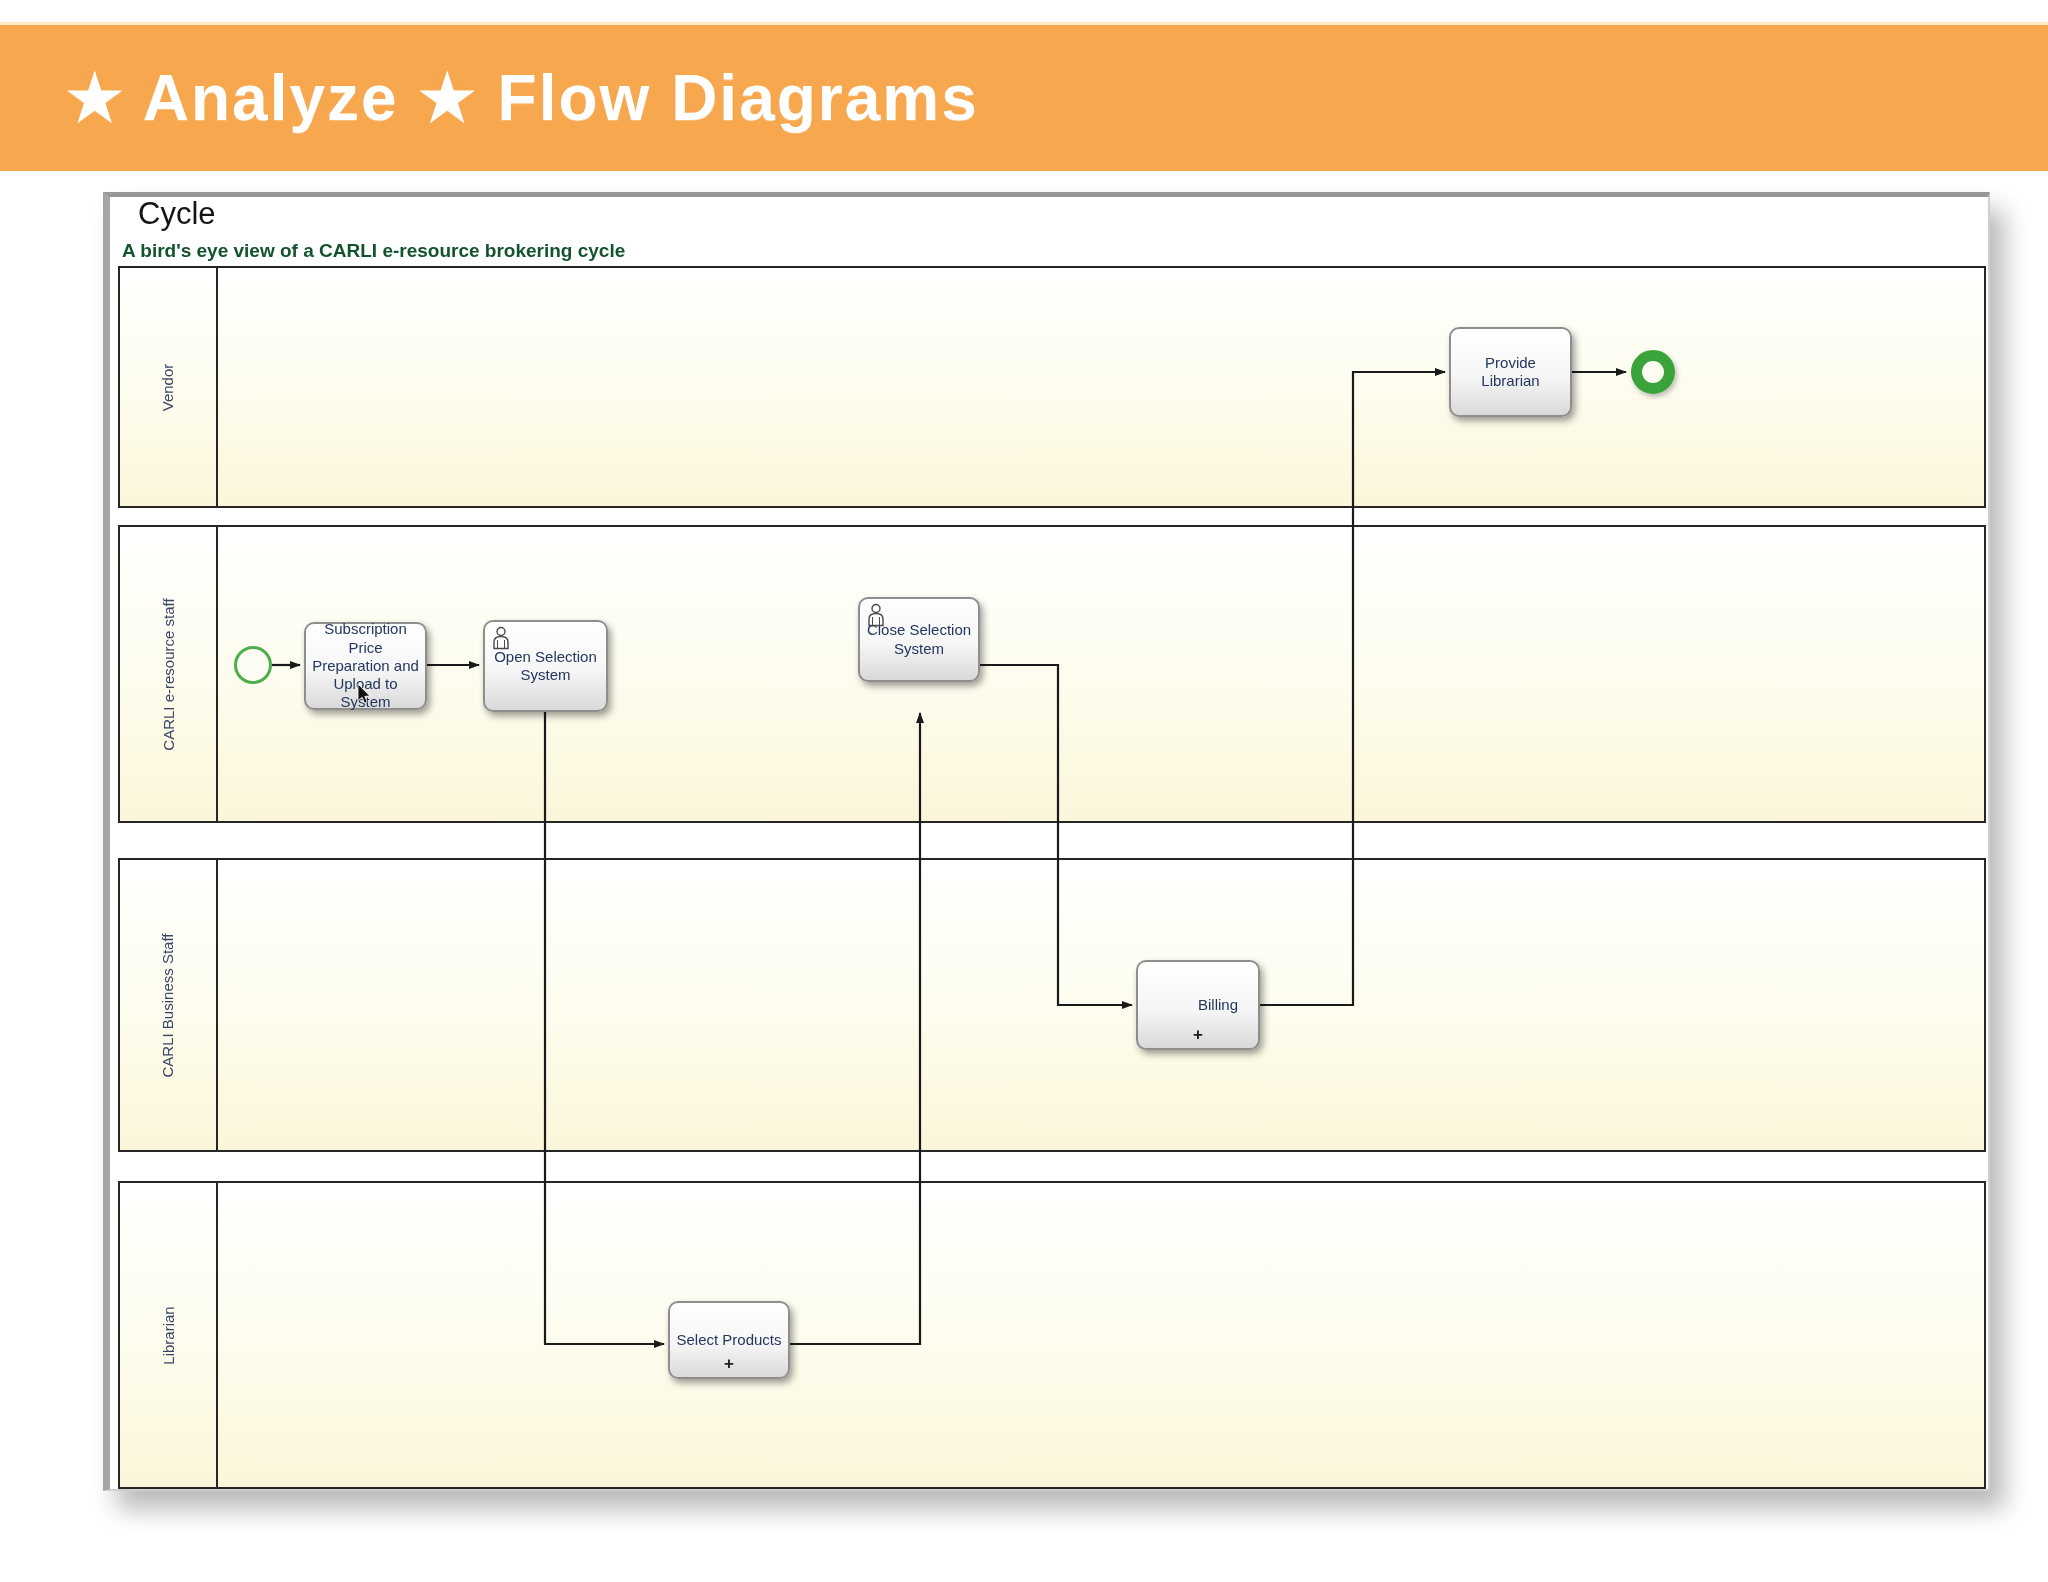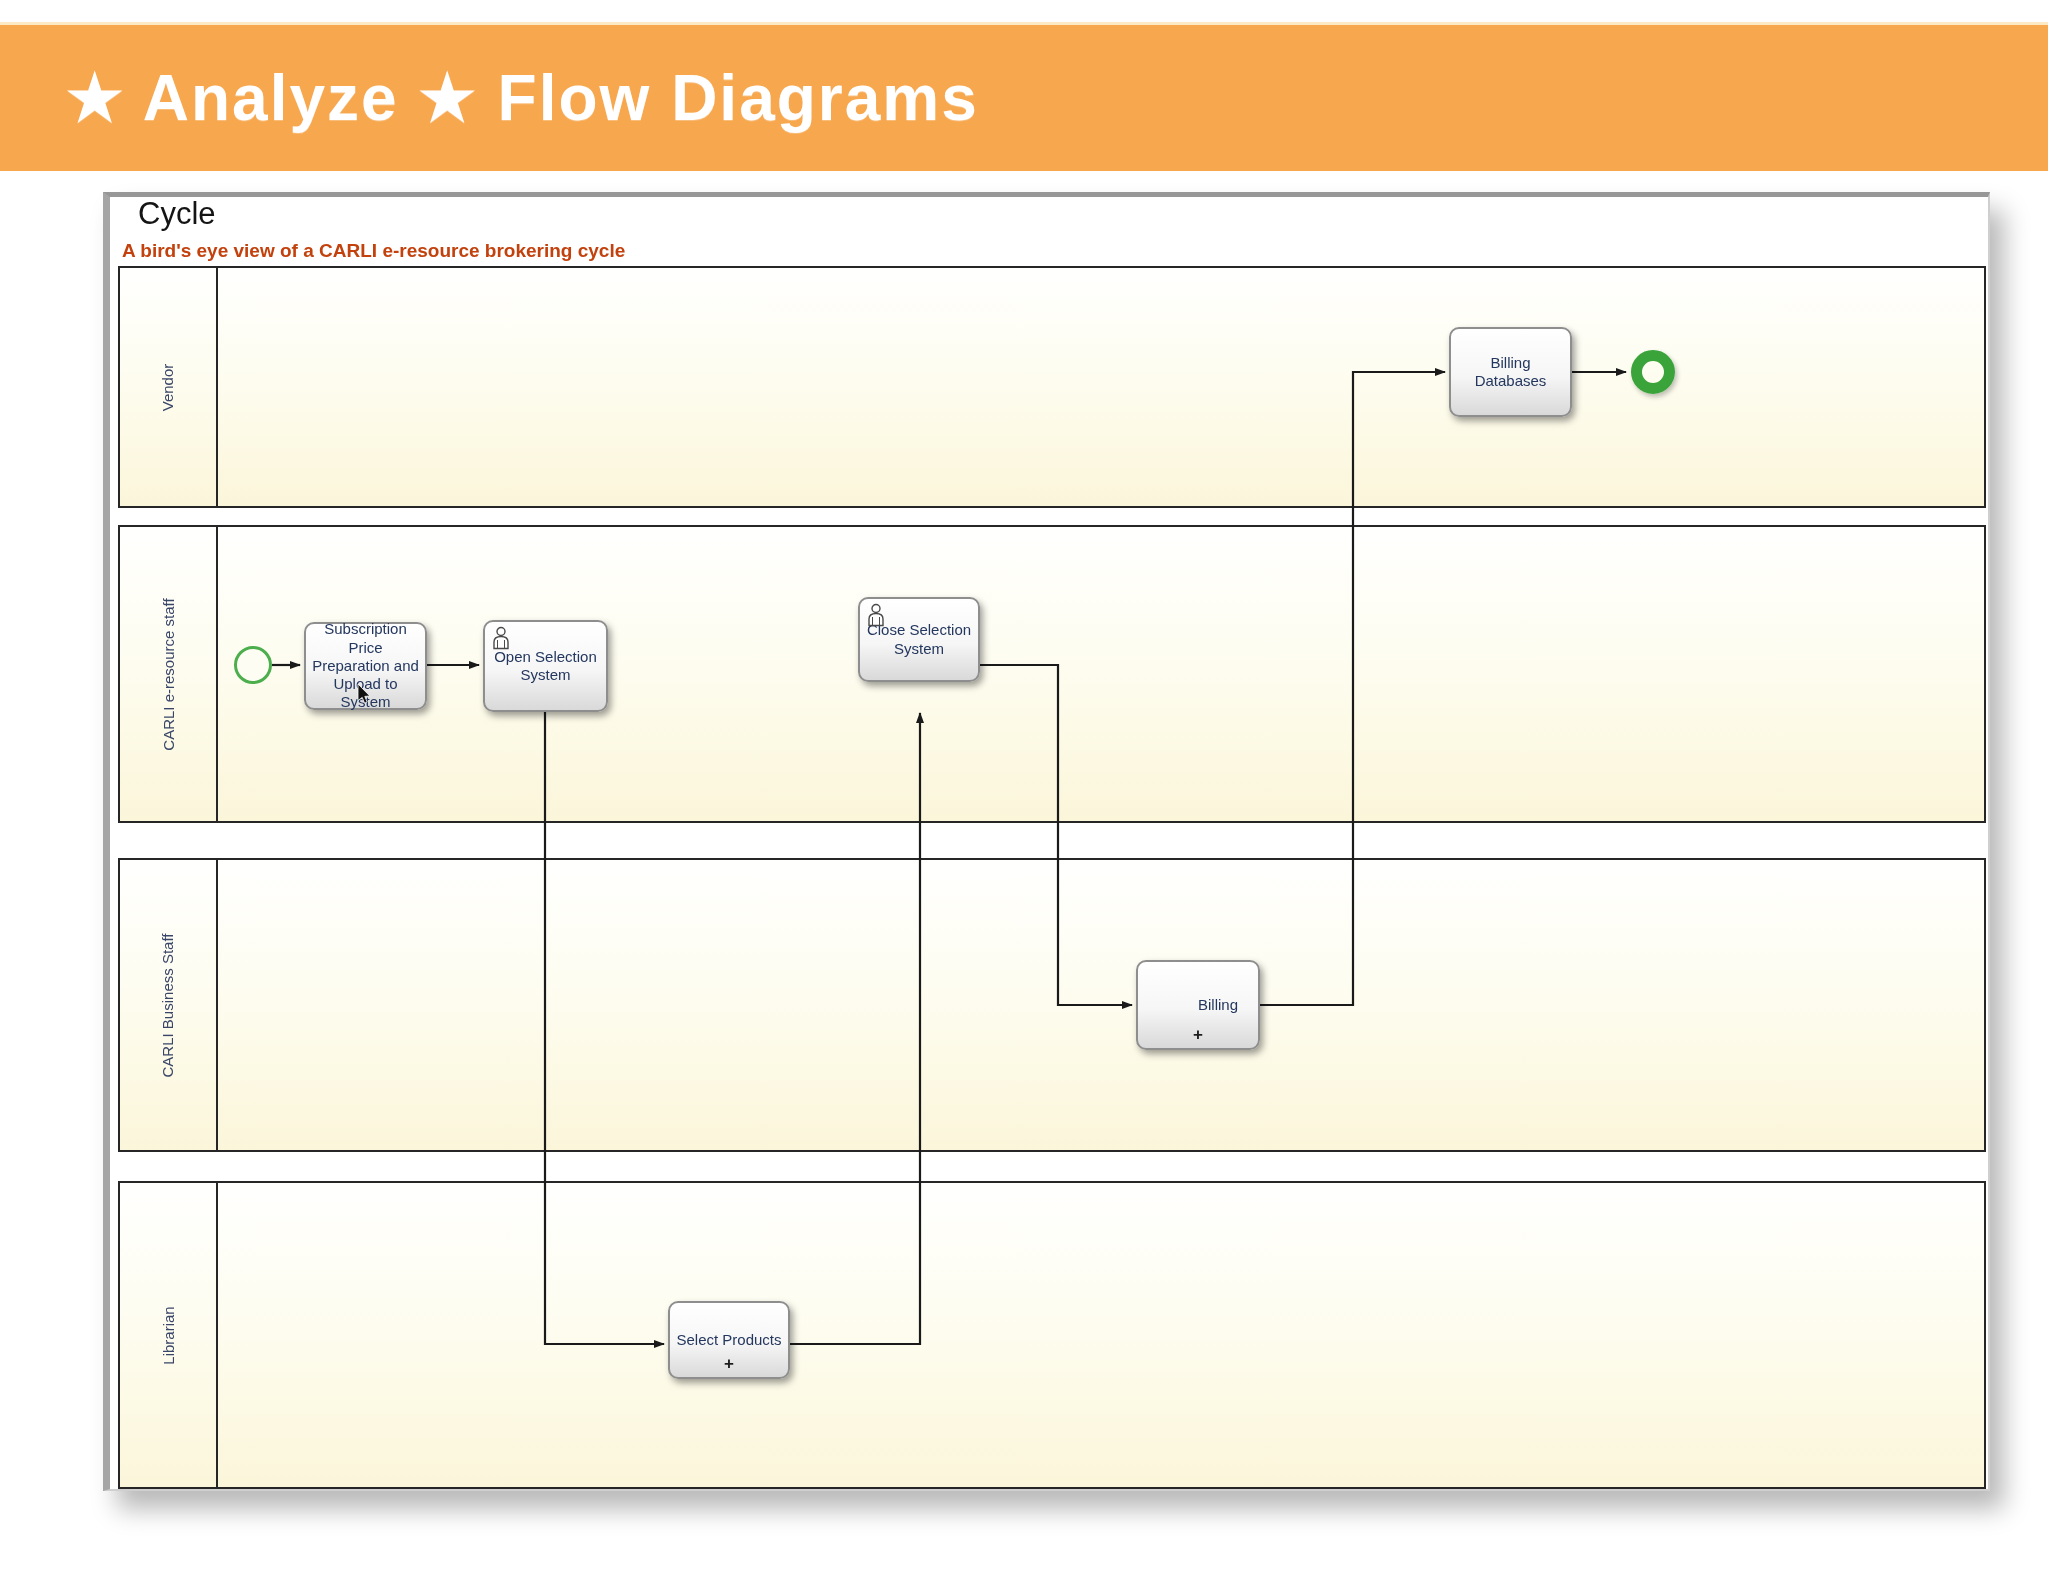--- a/index.html
+++ b/index.html
@@ -10,21 +10,21 @@
           background:#F7A74E;border-top:3px solid #FBEAC4;display:flex;align-items:center;padding-left:28px;}
   .banner-title{color:#ffffff;font-weight:bold;font-size:64px;letter-spacing:2px;
           padding-left:38px;white-space:nowrap;text-shadow:0 1px 0 rgba(255,255,255,.25);}
 
   .frame{position:absolute;left:103px;top:192px;width:1887px;height:1299px;background:#ffffff;
          border-top:5px solid #979797;border-left:7px solid #a5a5a5;
          border-right:2px solid #cfcfcf;border-bottom:2px solid #cfcfcf;
          box-shadow:14px 18px 24px rgba(0,0,0,0.28);box-sizing:border-box;}
 
   .dg-title{position:absolute;left:138px;top:196px;font-size:31px;color:#141414;z-index:4;}
-  .dg-subtitle{position:absolute;left:122px;top:240px;font-size:19px;font-weight:bold;color:#c2410c;z-index:4;}
+  .dg-subtitle{position:absolute;left:122px;top:240px;font-size:19px;font-weight:bold;color:#14532d;z-index:4;}
 
   #layer-lanes{position:absolute;left:0;top:0;width:2048px;height:1582px;z-index:1;}
   .lane{position:absolute;box-sizing:border-box;border:2px solid #262626;
         background:linear-gradient(180deg,#fffffe 0%,#fefdf2 40%,#fbf6da 100%);}
   .lane-divider{position:absolute;top:0;bottom:0;left:96px;width:2px;background:#262626;}
   .lane-labelwrap{position:absolute;left:0;top:0;width:96px;height:100%;
         display:flex;align-items:center;justify-content:center;}
   .lane-labelwrap span{transform:rotate(-90deg);white-space:nowrap;font-size:15px;color:#3a4668;}
 
   #connectors{position:absolute;left:0;top:0;z-index:2;}
@@ -124,21 +124,21 @@
       </div>
       <div class="task" style="left: 1136px; top: 960px; width: 124px; height: 90px; padding-left: 44px;">
         <span class="task-label">Billing</span>
         <div class="plus">+</div>
       </div>
       <div class="task" style="left: 668px; top: 1301px; width: 122px; height: 78px;">
         <span class="task-label">Select Products</span>
         <div class="plus">+</div>
       </div>
       <div class="task" style="left: 1449px; top: 327px; width: 123px; height: 90px;">
-        <span class="task-label">Billing Databases</span>
+        <span class="task-label">Provide Librarian</span>
       </div>
       <div class="event start" style="left: 234px; top: 646px; width: 38px; height: 38px;"></div>
       <div class="event end" style="left: 1631px; top: 350px; width: 44px; height: 44px;"></div>
     </div>
 <svg width="16" height="22" viewBox="0 0 16 22" class="cursor" style="left: 357px; top: 684px;">
       <polygon points="1,0 1,16.5 5.2,13.4 7.6,19.2 10.2,18 7.8,12.4 12.8,12" fill="#111111" stroke="#ffffff" stroke-width="0.8"></polygon>
     </svg>
   </div>
 
 </body></html>

